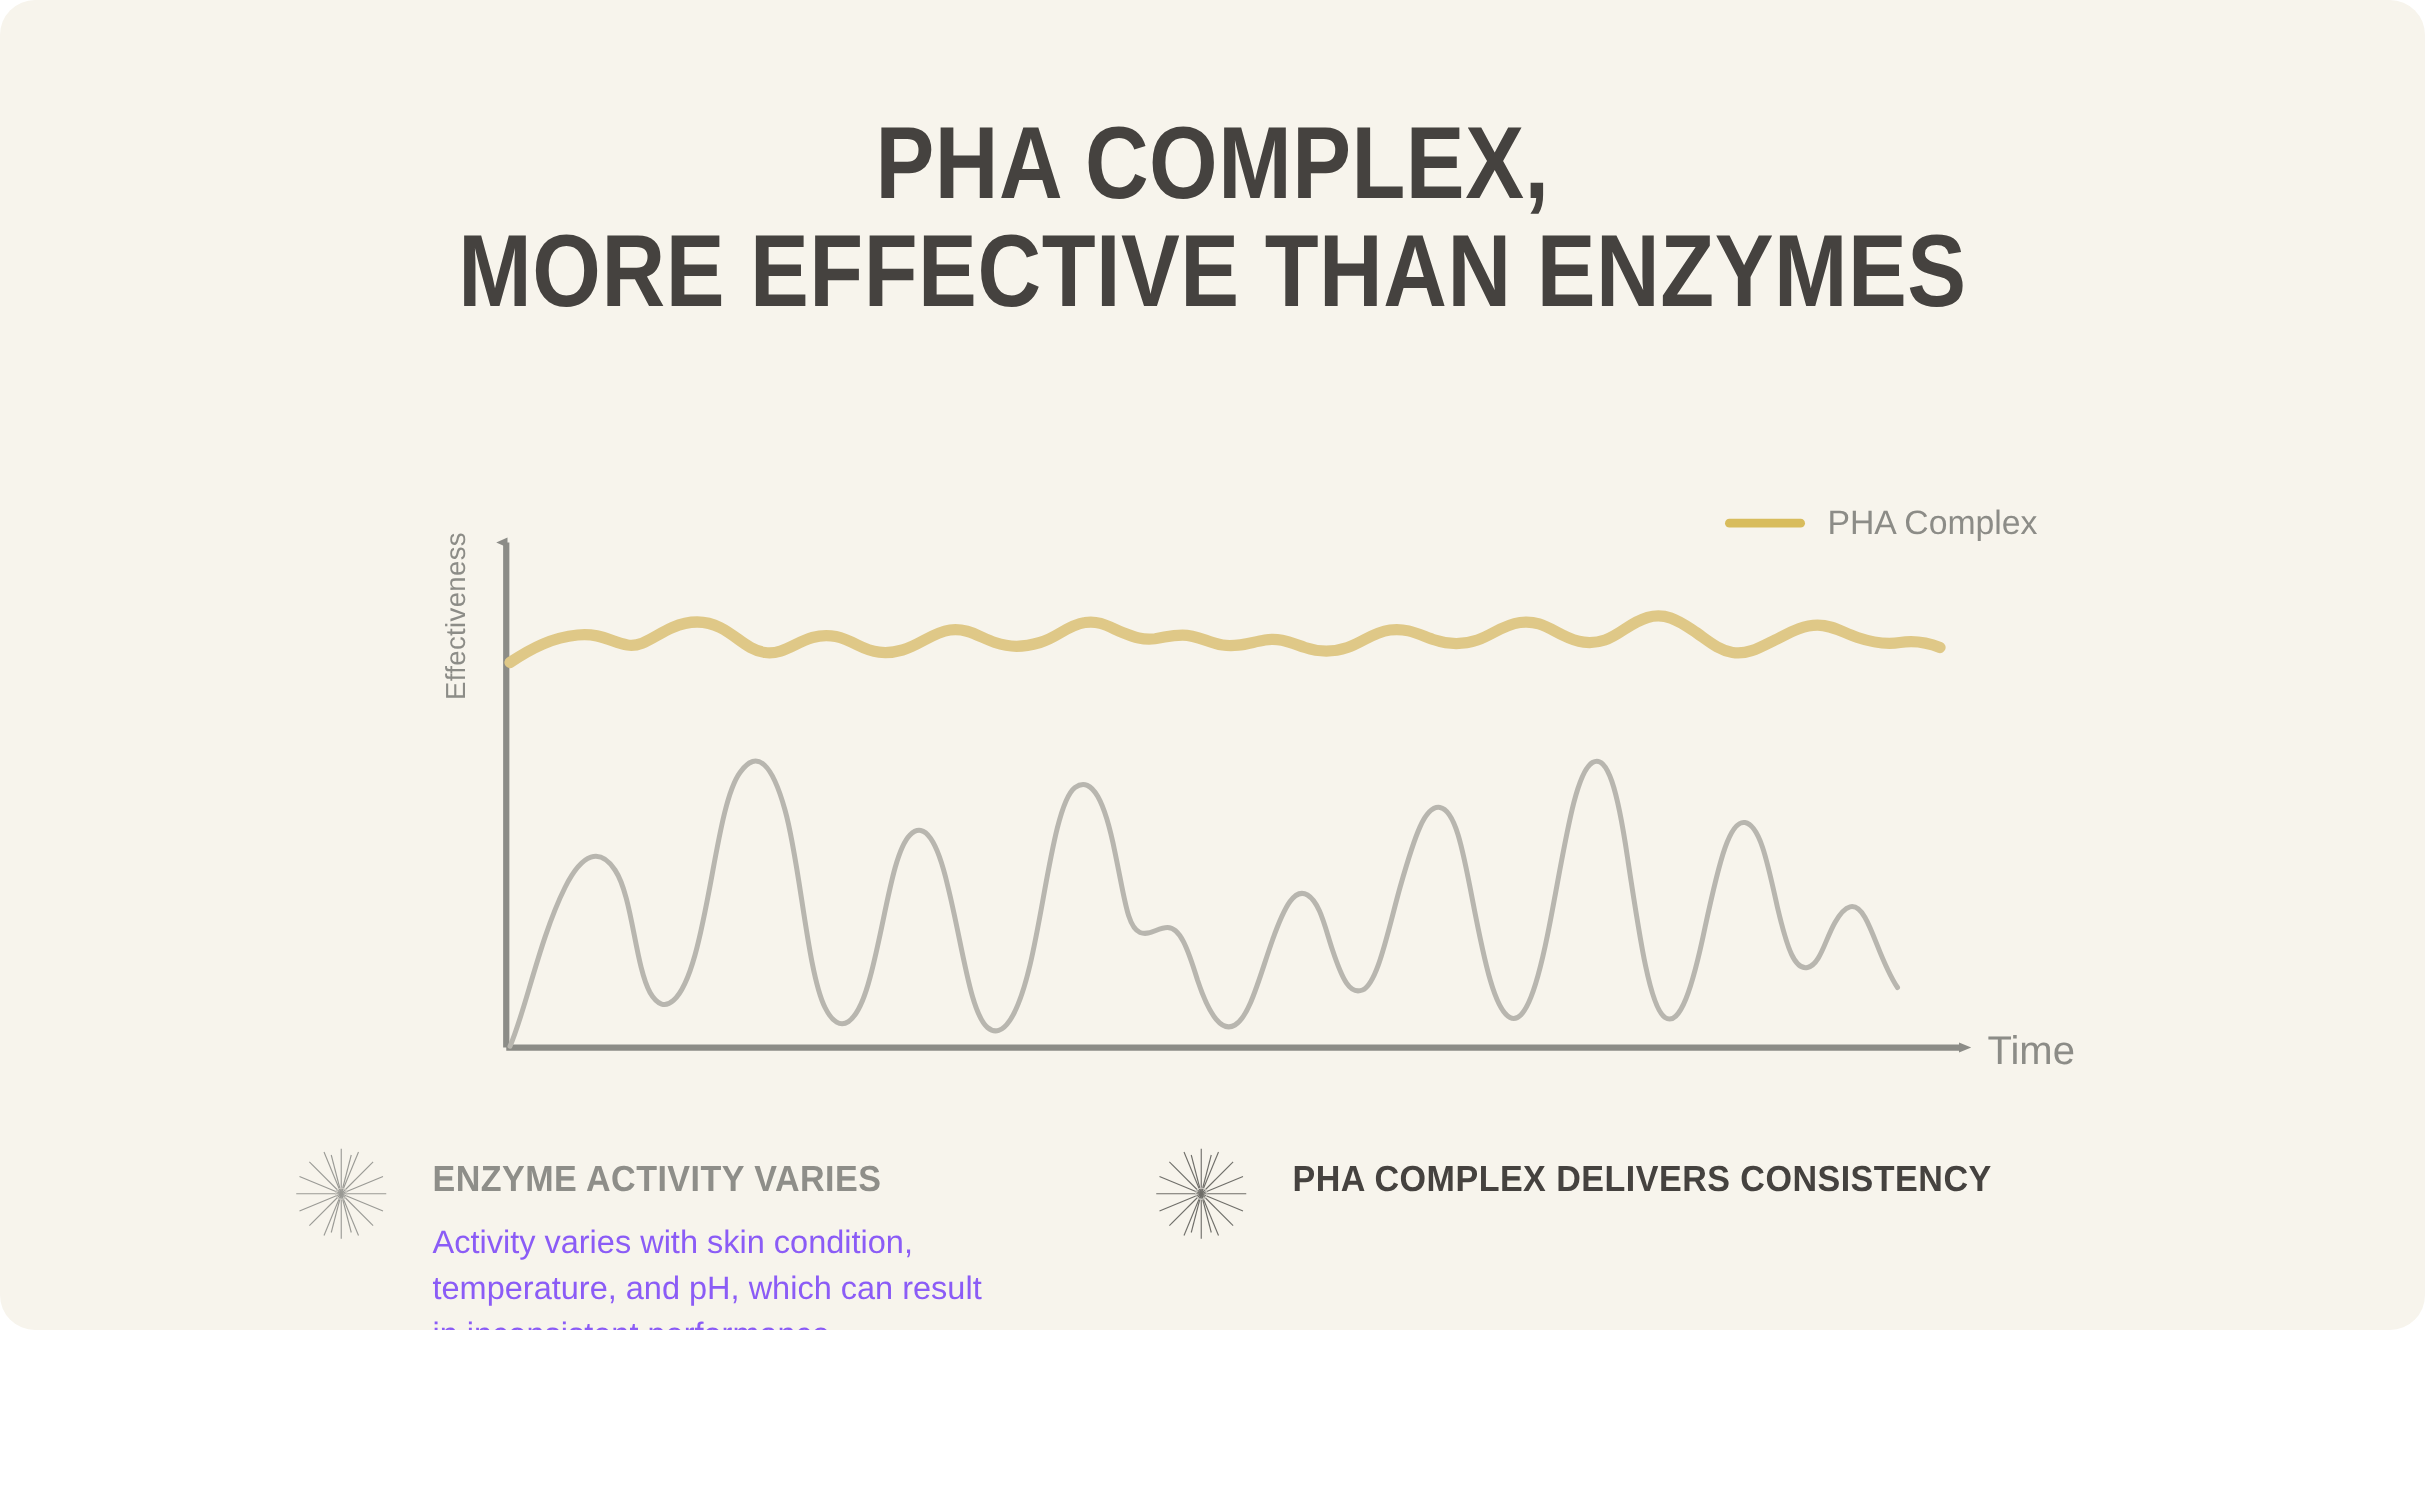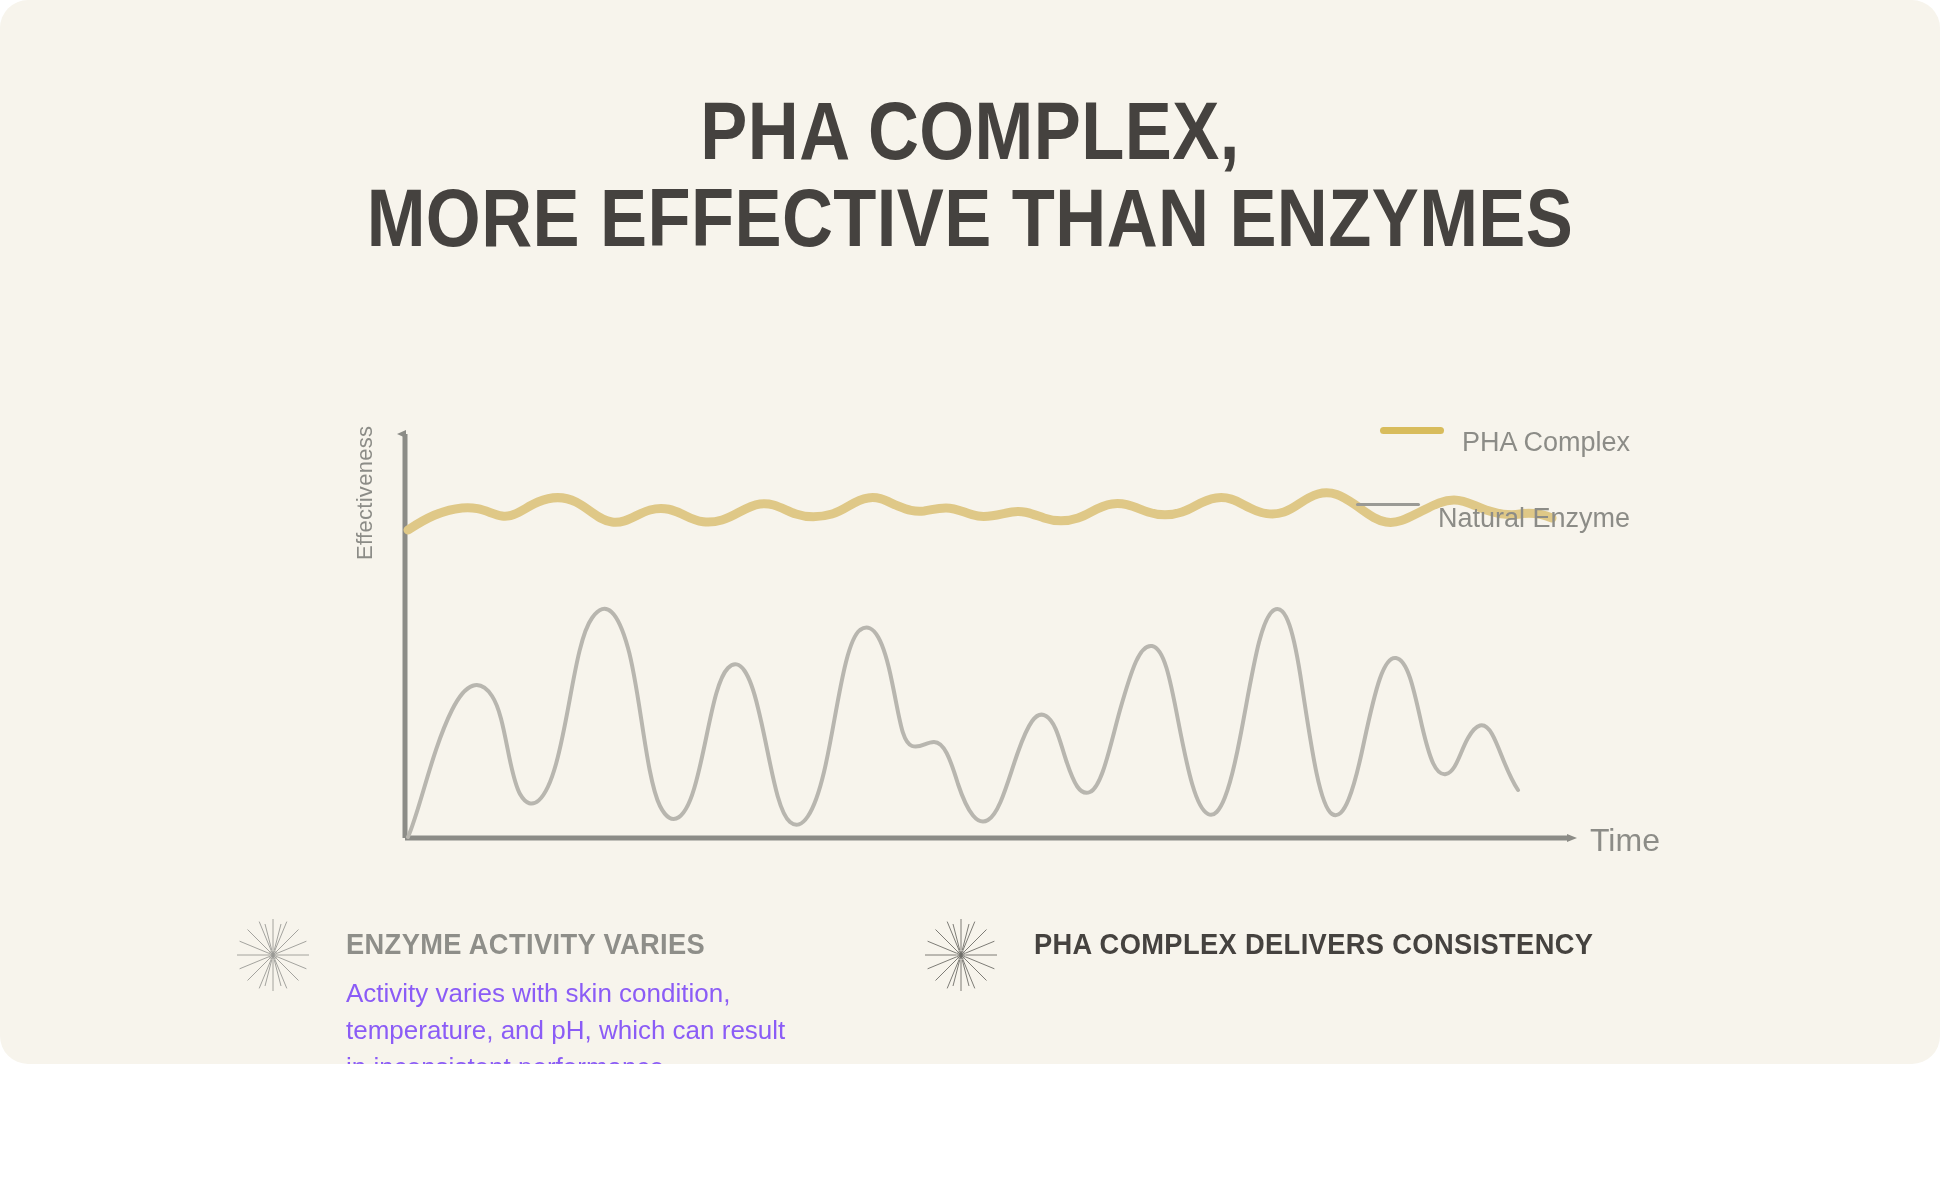--- a/index.html
+++ b/index.html
@@ -78,23 +78,23 @@
 
   
   #legend {
     position: absolute;
     left: 1290px;
     top: 396px;
     width: 340px;
   }
   .legend-row {
     display: flex;
+    align-items: center;
     justify-content: flex-end;
     height: 45px;
-    margin-top: 31px;
   }
   .legend-swatch {
     width: 64px;
     height: 7px;
     border-radius: 4px;
     margin-right: 18px;
     flex: none;
   }
   .legend-swatch.thin { height: 3px; }
   .legend-label {
@@ -237,24 +237,20 @@
   </div>
 
   <div id="y-axis-label">Effectiveness</div>
   <div id="x-axis-label">Time</div>
 
   <div id="legend">
     <div class="legend-row">
       <span class="legend-swatch" style="background:#D8BC5C"></span>
       <span class="legend-label">PHA Complex</span>
     </div>
-    <div class="legend-row">
-      <span class="legend-swatch thin" style="background:#9A9A95"></span>
-      <span class="legend-label">Natural Enzyme</span>
-    </div>
   </div>
 
   <div class="info-block" id="info-left">
     <span class="info-icon">
       <svg width="74" height="74" viewBox="0 0 74 74">
         <g stroke="#9A9A95" stroke-width="0.9" fill="none">
           <line x1="37" y1="37" x2="37" y2="1"></line>
           <line x1="37" y1="37" x2="50.8" y2="3.6"></line>
           <line x1="37" y1="37" x2="62.5" y2="11.5"></line>
           <line x1="37" y1="37" x2="70.4" y2="23.2"></line>

